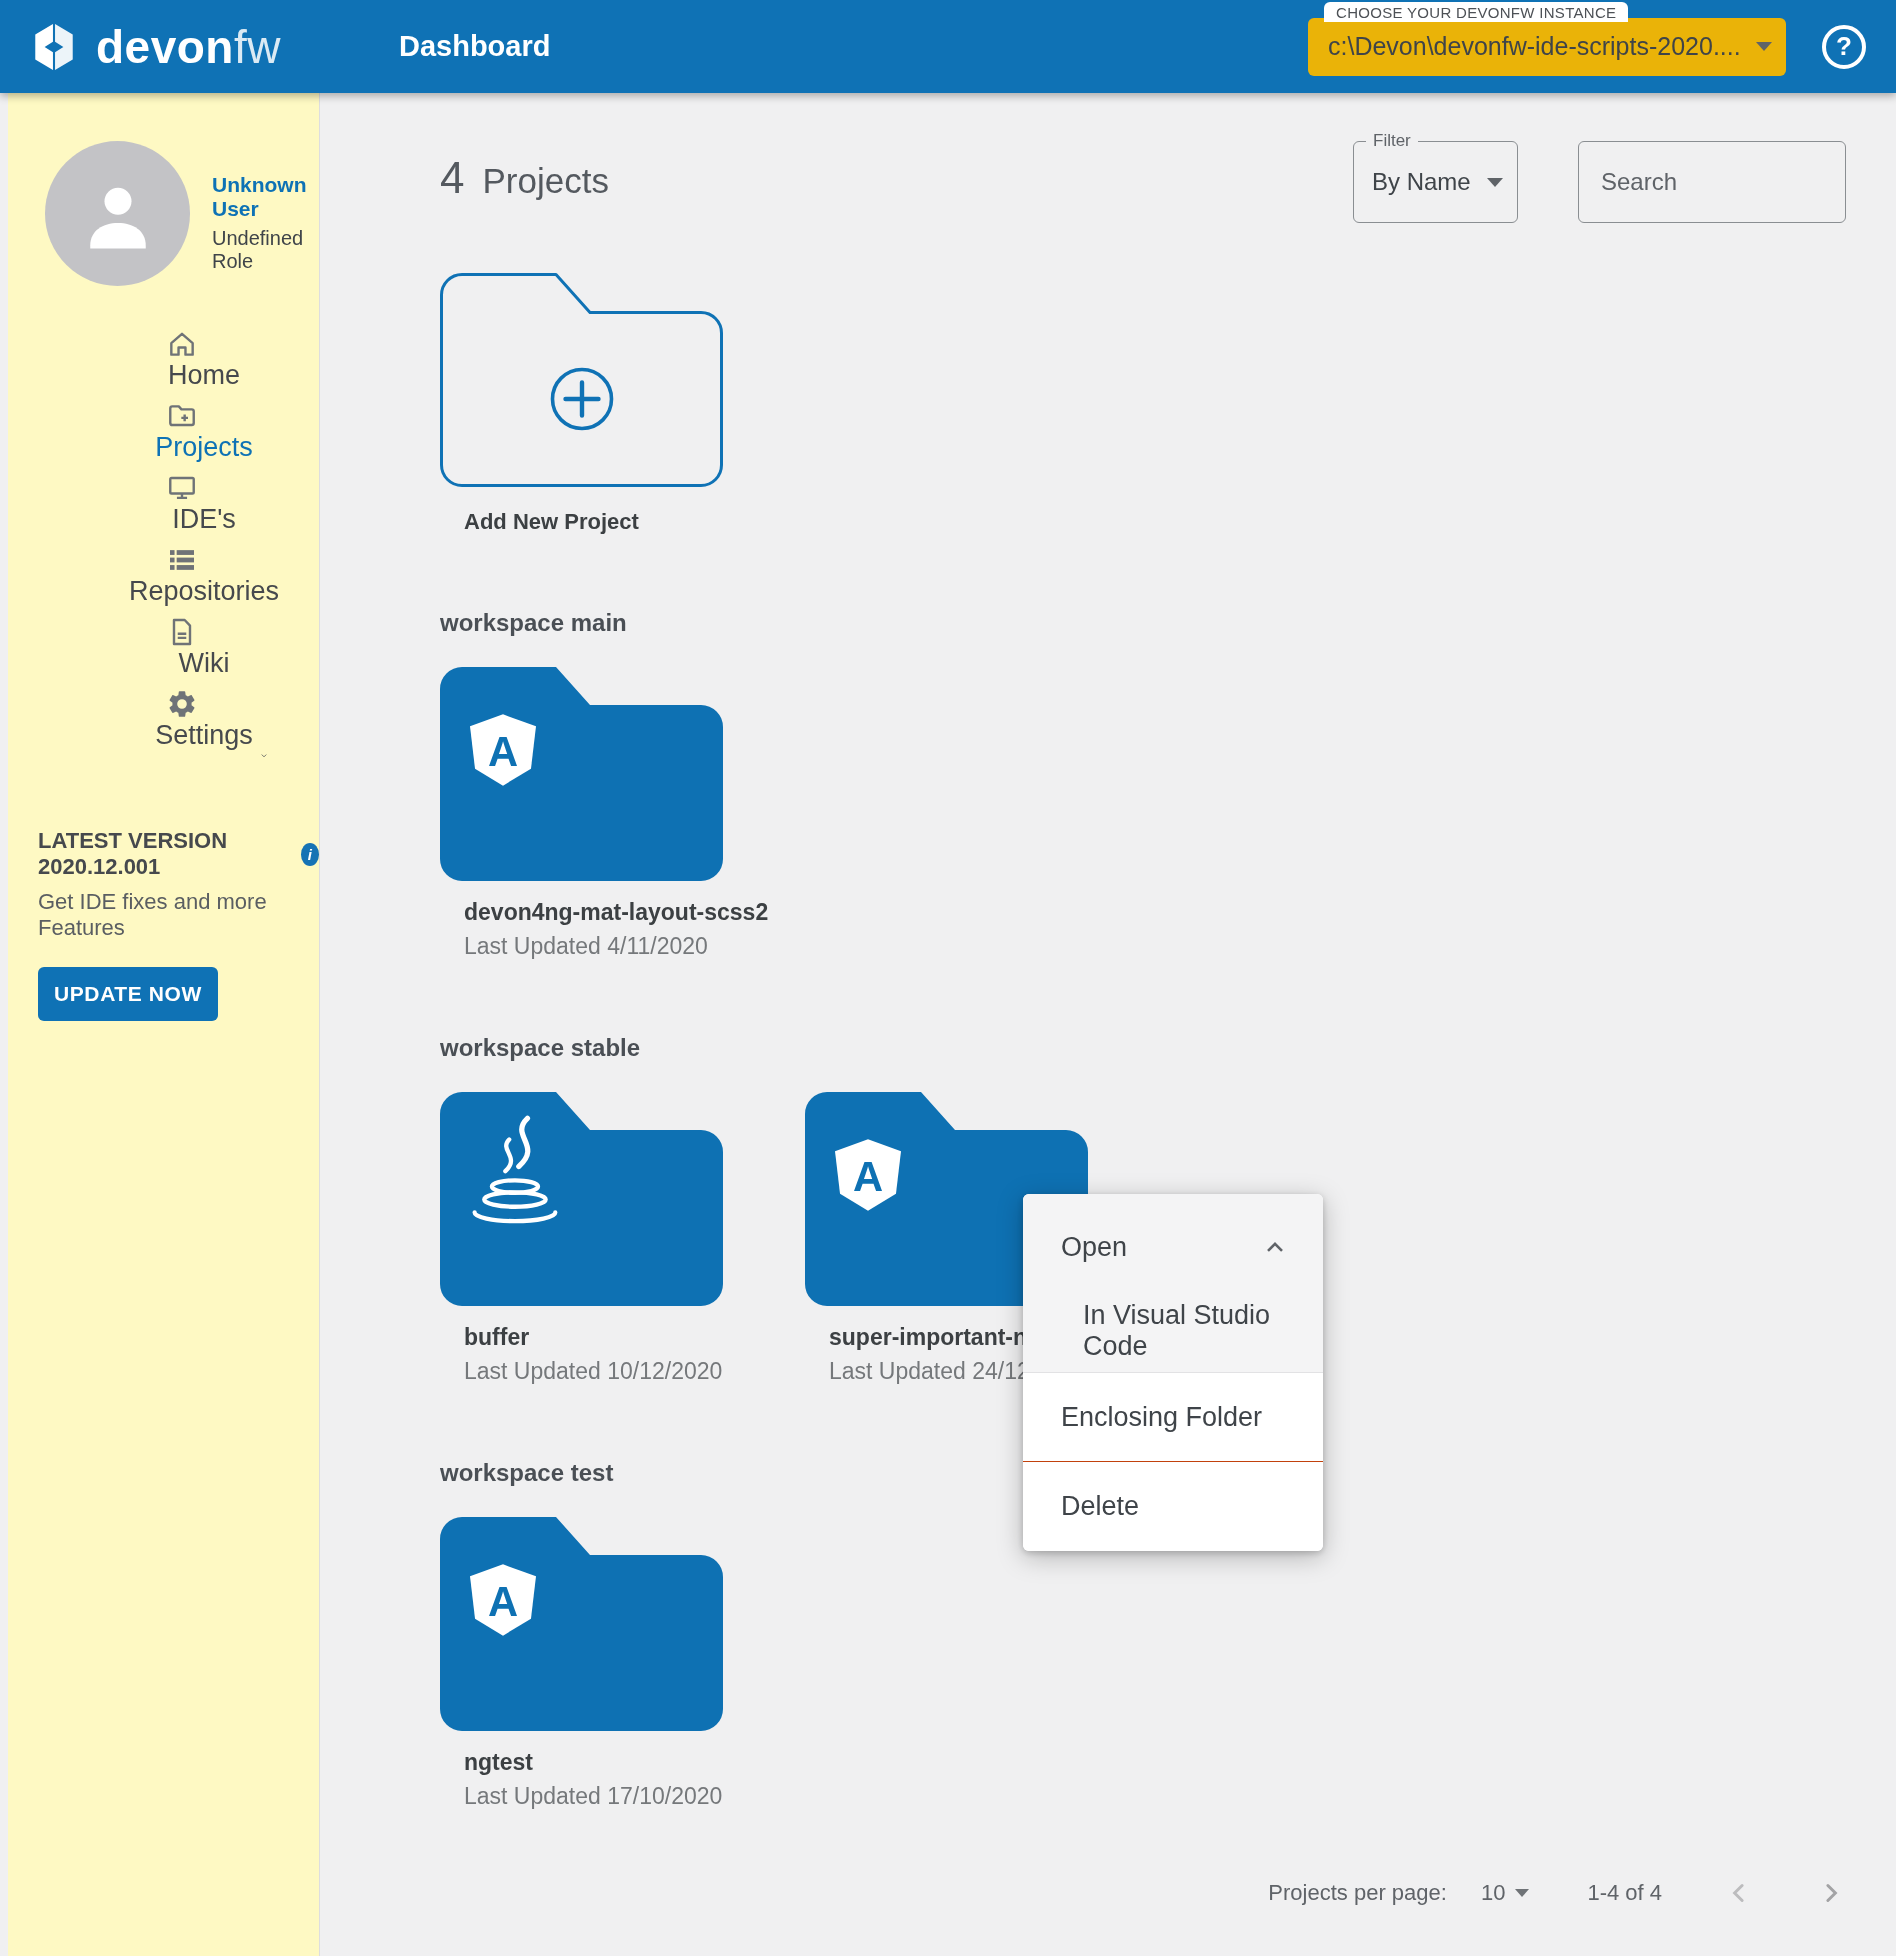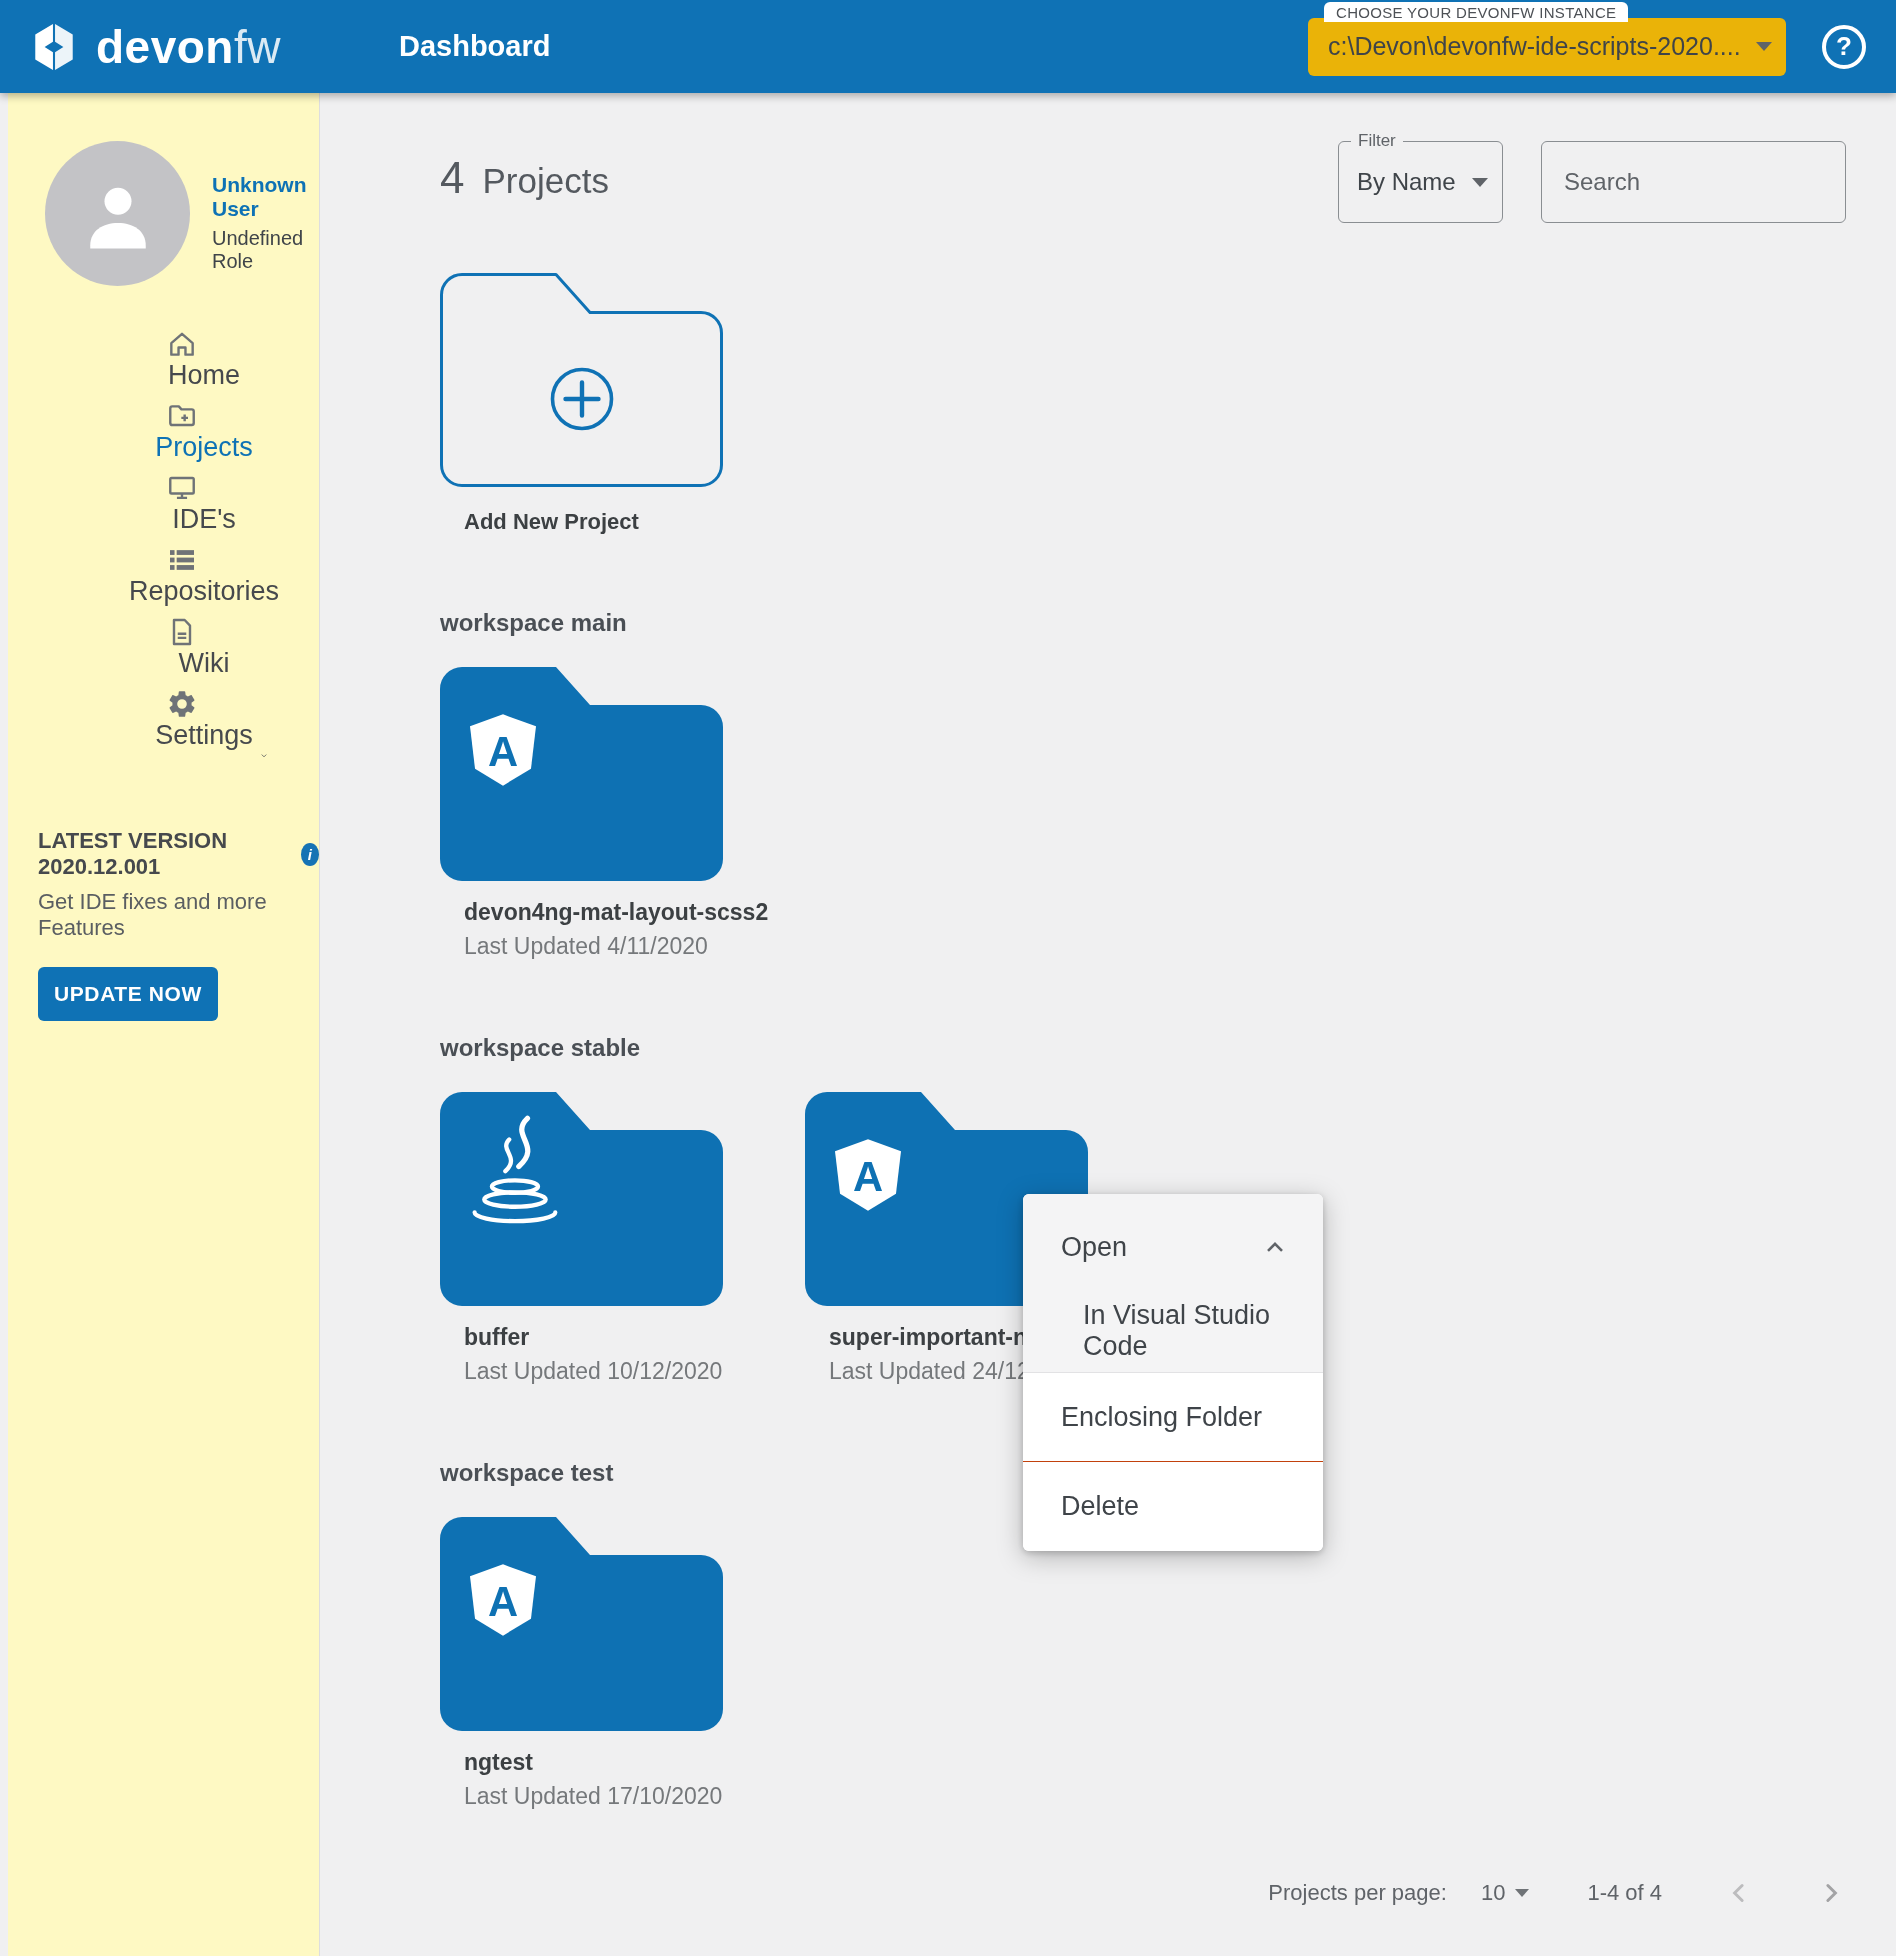--- a/index.html
+++ b/index.html
@@ -55,28 +55,28 @@
     font-size:21px; font-weight:bold; letter-spacing:.6px; padding:15px 16px;
     border:none; border-radius:6px; cursor:pointer; }
 
   
   .main { position:absolute; top:93px; left:391px; right:0; bottom:0;
     background:#f0f0f1; padding:0 50px 0 49px; }
   .title-row { display:flex; align-items:flex-start; padding-top:48px; }
   .count-wrap { display:flex; align-items:baseline; gap:18px; margin-top:12px; }
   .count { font-size:44px; color:#54595f; }
   .count-label { font-size:35px; color:#54595f; font-weight:300; }
-  .controls { margin-left:auto; display:flex; gap:38px;padding-left:37px; }
+  .controls { margin-left:auto; display:flex; gap:60px;padding-left:37px; }
   .field { border:1px solid #8a8e92; border-radius:6px; height:82px; position:relative;
     display:flex; align-items:center; background:transparent; }
   .filter-field { width:165px; padding:0 14px 0 18px; justify-content:space-between; }
   .field-label { position:absolute; top:-11px; left:12px; background:#f0f0f1;
     padding:0 7px; font-size:17px; color:#5f6368; }
   .field-value { font-size:24px; color:#3f4449; }
-  .search-field { width:305px; padding-left:22px; }
+  .search-field { width:268px; padding-left:22px; }
   .search-label { font-size:24px; color:#5f6368; }
 
   .folder-card { width:287px; }
   .folder-art { position:relative; width:283px; height:214px; }
   .folder-logo { position:absolute; }
   .logo-angular { left:30px; top:46px; width:66px; height:74px; }
   .logo-java { left:26px; top:16px; width:96px; height:136px; }
   .plus-wrap { position:absolute; left:0; top:38px; right:0; bottom:0;
     display:flex; align-items:center; justify-content:center; }
   .folder-name { margin-top:18px; padding-left:24px; font-size:23px; font-weight:bold;

